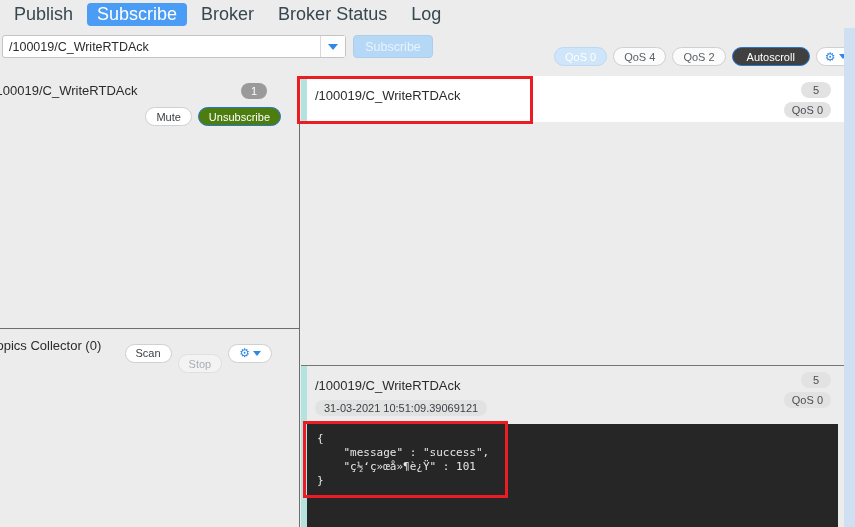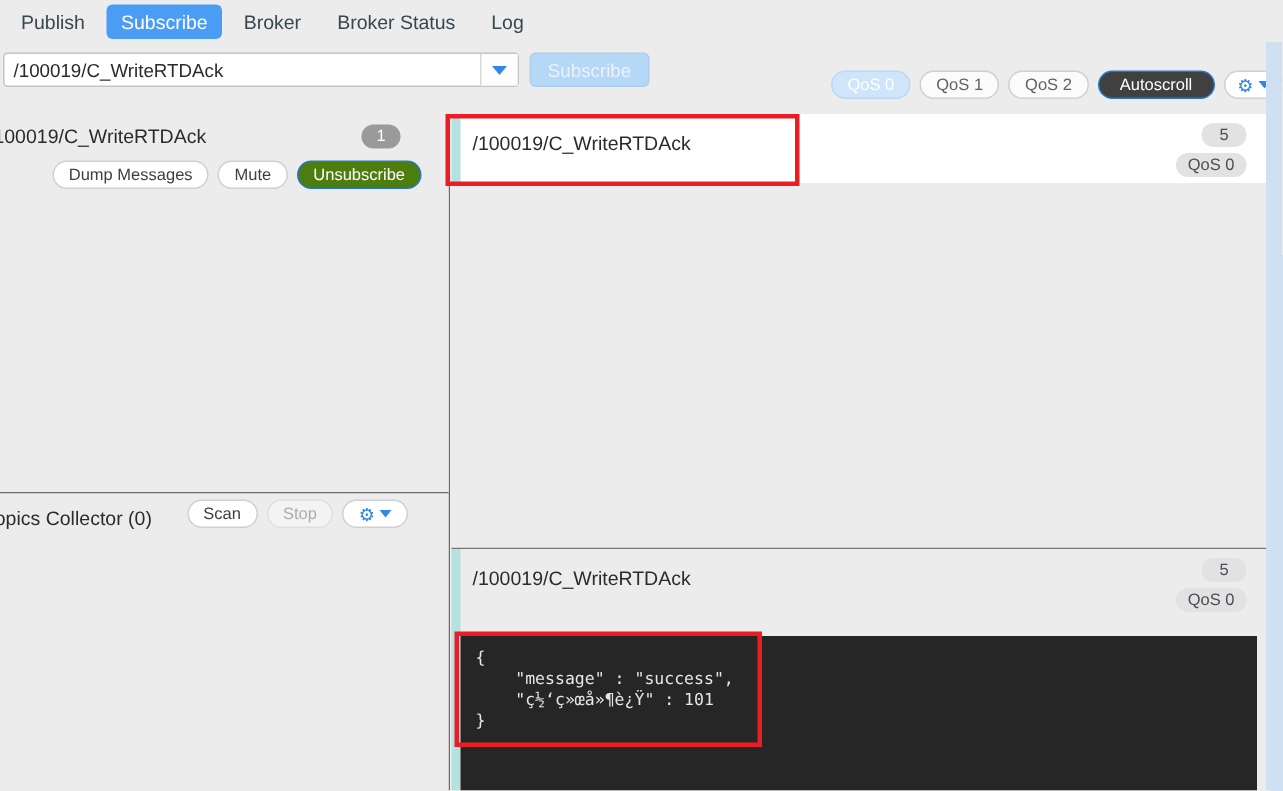--- a/index.html
+++ b/index.html
@@ -19,21 +19,21 @@
   
   .tabbar {
     position: absolute; left: 0; top: 0;
     width: 855px; height: 28px;
     background: #ececec;
     display: flex; align-items: center;
     padding-left: 4px;
     box-sizing: border-box;
   }
   .tab {
-    font-size: 13px;
+    font-size: 18px;
     color: #37474f;
     padding: 3px 10px;
     margin-right: 4px;
     border-radius: 4px;
     white-space: nowrap;
     cursor: pointer;
     line-height: 17px;
   }
   .tab.active {
     background: #4b9cf5;
@@ -215,20 +215,21 @@
     white-space: nowrap;
   }
   .collector-actions {
     position: absolute; right: 27px; top: 4px;
     display: flex; align-items: center; gap: 6px;
   }
   .act-btn.disabled {
     color: #a9aeb2;
     background: #f3f3f3;
     border-color: #e0e0e0;
+    margin-top: 21px;
   }
 
   
   .right-col {
     position: absolute; left: 301px; top: 76px;
     width: 543px; height: 451px;
     background: #ececec;
   }
   .msg-pane {
     position: relative;
@@ -344,37 +345,36 @@
       <div class="val" title="Topic">/100019/C_WriteRTDAck</div>
       <div class="combo-arrow">
         <span class="tri"></span>
       </div>
     </div>
     <div class="btn-subscribe">Subscribe</div>
   </div>
 
   <div class="qos-group">
     <div class="pill qos-on">QoS 0</div>
-    <div class="pill">QoS 1</div>
+    <div class="pill">QoS 4</div>
     <div class="pill">QoS 2</div>
     <div class="pill autoscroll">Autoscroll</div>
     <div class="pill gear">
       <span class="gear-glyph">⚙</span>
       <span class="gear-tri"></span>
     </div>
   </div>
 
   <div class="left-col">
 
     <div class="sub-card">
       <div class="sub-card-head">
         <div class="sub-topic">/100019/C_WriteRTDAck</div>
         <div class="count-badge">1</div>
         <div class="sub-actions">
-          <div class="act-btn">Dump Messages</div>
           <div class="act-btn">Mute</div>
           <div class="act-btn primary">Unsubscribe</div>
         </div>
       </div>
       <div class="sub-body"></div>
     </div>
 
     <div class="collector-card">
       <div class="collector-head">
         <div class="collector-title">Topics Collector (0)</div>
@@ -402,20 +402,21 @@
           <div class="meta-pill">QoS 0</div>
         </div>
       </div>
       <div class="msg-body-blank"></div>
     </div>
 
     <div class="msg-pane bottom">
       <div class="msg-head plain">
         <div class="accent-bar"></div>
         <div class="msg-topic">/100019/C_WriteRTDAck</div>
+        <div class="timestamp-pill">31-03-2021  10:51:09.39069121</div>
         <div class="msg-meta">
           <div class="meta-pill">5</div>
           <div class="meta-pill">QoS 0</div>
         </div>
       </div>
       <div class="accent-bar" style="top:46px;height:116px;"></div>
       <div class="payload">{
     "message" : "success",
     "ç½‘ç»œå»¶è¿Ÿ" : 101
 }</div>

